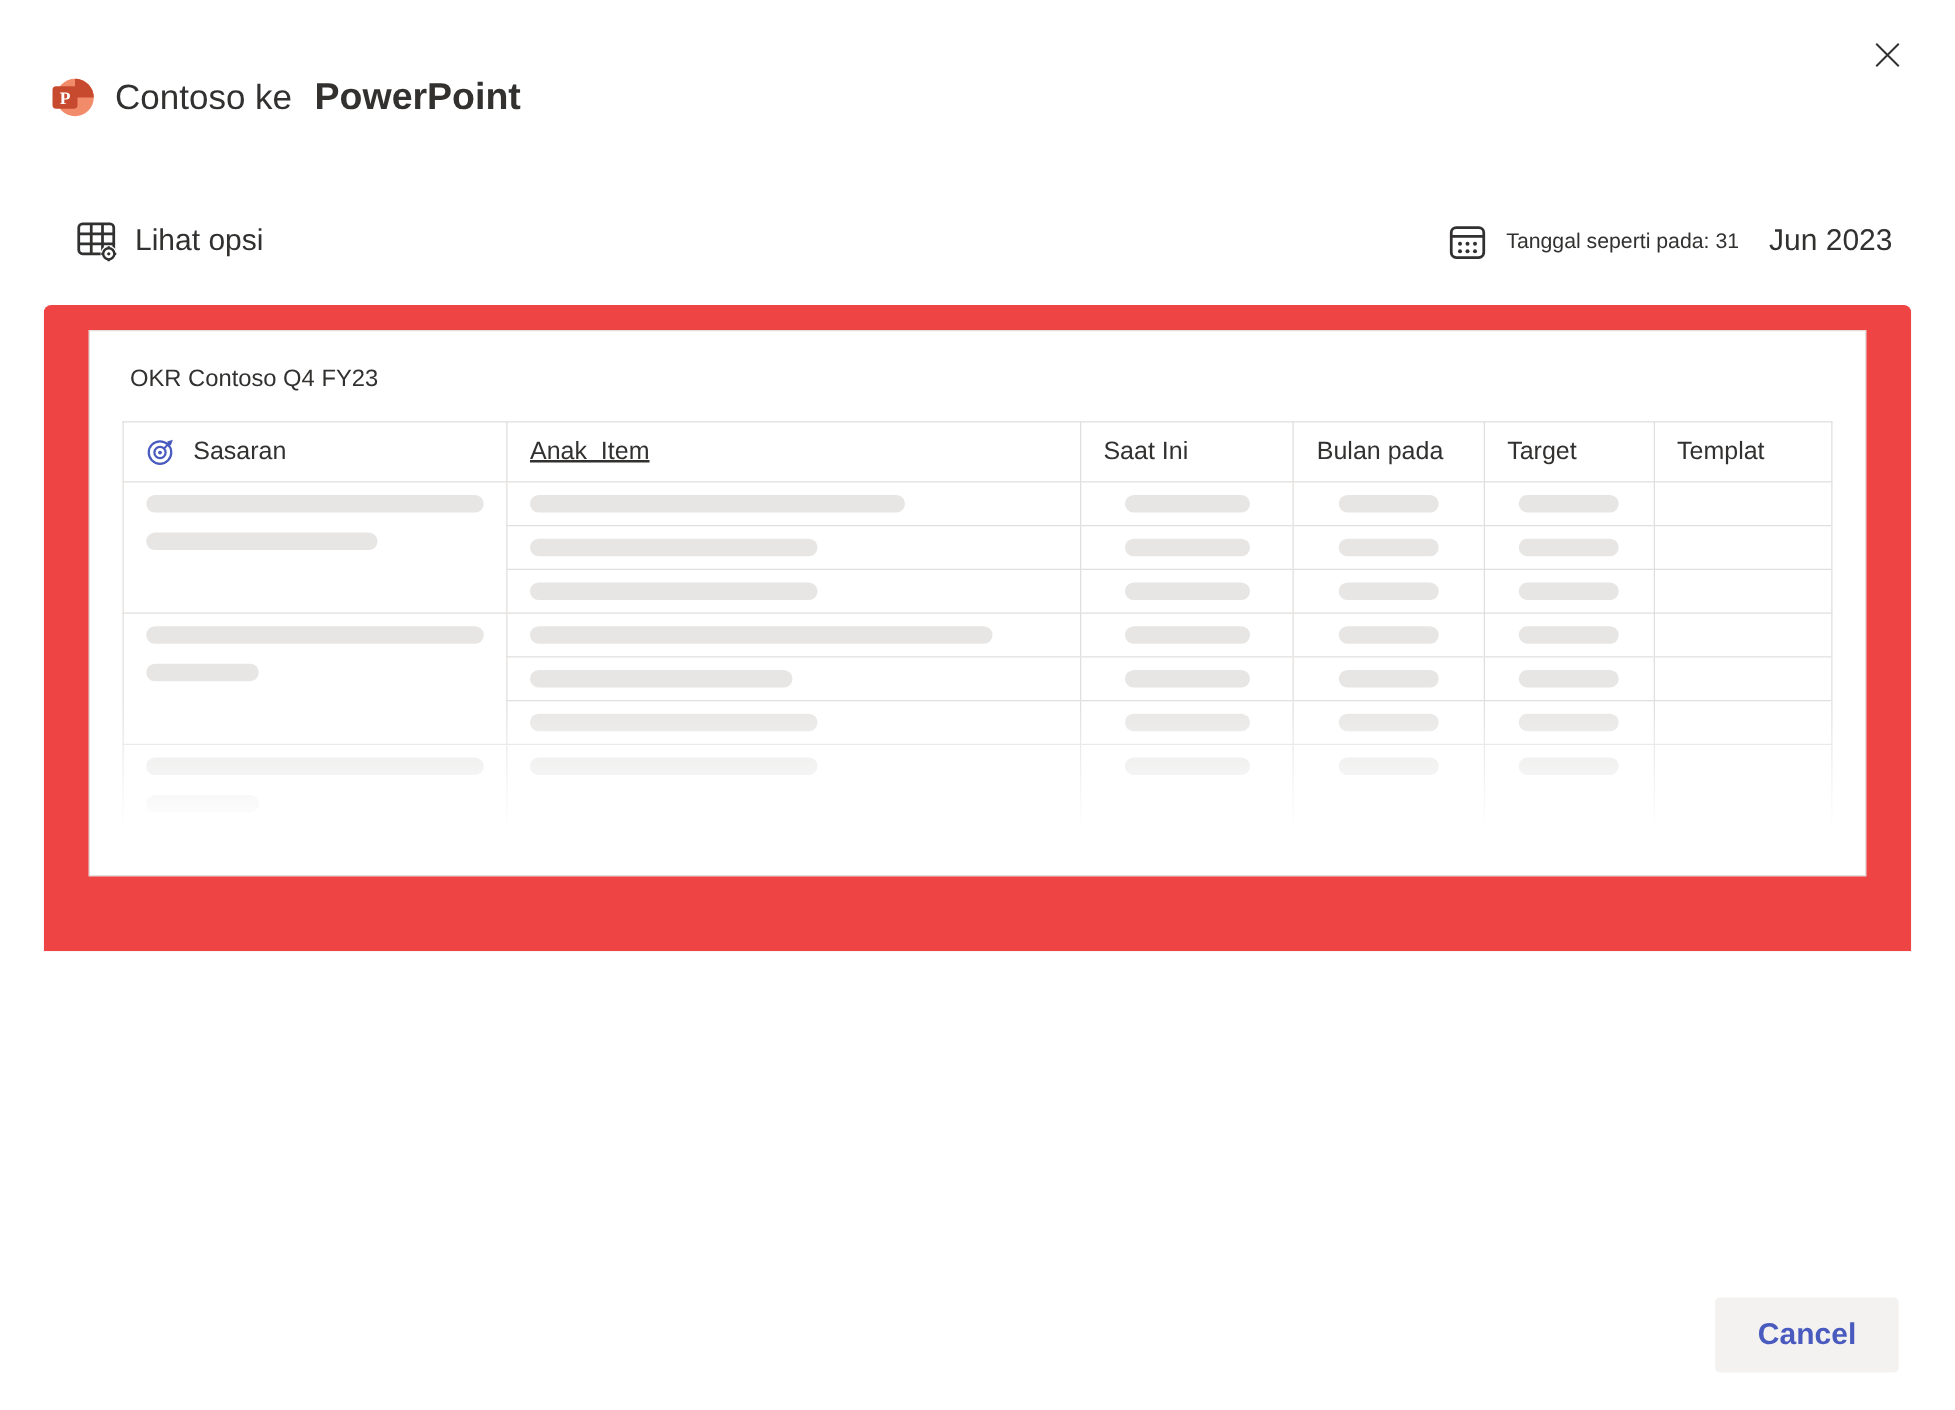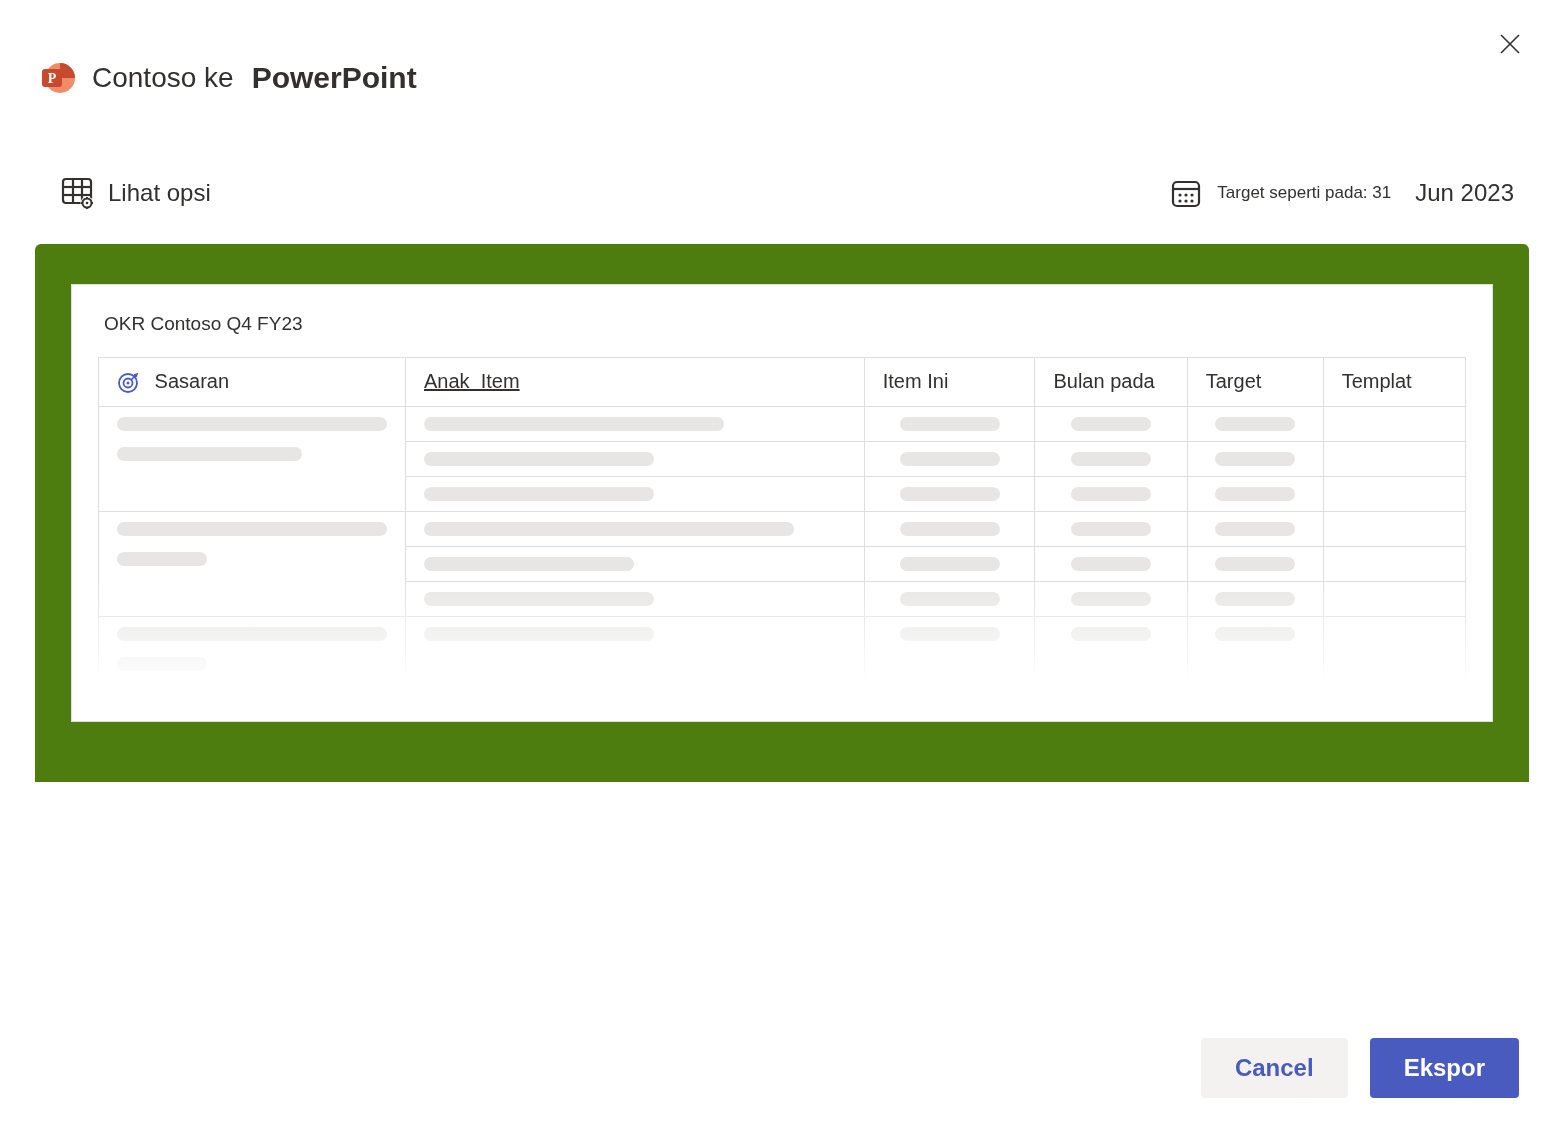--- a/index.html
+++ b/index.html
@@ -92,22 +92,22 @@
       border-radius: 6px 6px 0 0;
       overflow: hidden;
     }
     .preview-header {
       background: #c74a2e;
       color: #ffffff;
       padding: 18px 36px;
       font-size: 23px;
     }
     .preview-body {
-      padding: 40px 36px 60px 36px;
-      background: #4d7c0f;
+      padding: 20px 36px 60px 36px;
+      background: #ef4444;
     }
     .slide-card {
       background: #ffffff;
       border: 1px solid #e1dfdd;
       padding: 28px 26px 40px 26px;
       position: relative;
     }
     .slide-title {
       font-size: 19px;
       color: #323130;
@@ -253,21 +253,21 @@
       <rect x="4" y="6" width="26" height="24" rx="4" fill="none" stroke="#323130" stroke-width="2.2"></rect>
       <line x1="4" y1="13" x2="30" y2="13" stroke="#323130" stroke-width="2.2"></line>
       <circle cx="11" cy="19" r="1.6" fill="#323130"></circle>
       <circle cx="17" cy="19" r="1.6" fill="#323130"></circle>
       <circle cx="23" cy="19" r="1.6" fill="#323130"></circle>
       <circle cx="11" cy="25" r="1.6" fill="#323130"></circle>
       <circle cx="17" cy="25" r="1.6" fill="#323130"></circle>
       <circle cx="23" cy="25" r="1.6" fill="#323130"></circle>
     </svg>
     <span class="date-text">
-      <span>Target seperti pada:</span> <span>31</span>
+      <span>Tanggal seperti pada:</span> <span>31</span>
     </span>
     <span class="date-month">Jun 2023</span>
   </div>
 </div>
 
 <div class="preview-container">
   <div class="preview-body">
     <div class="slide-card">
       <div class="slide-title">OKR Contoso Q4 FY23</div>
 
@@ -277,21 +277,21 @@
             <th class="col-goal">
               <svg class="target-icon" viewBox="0 0 22 22">
                 <circle cx="11" cy="11" r="9" fill="none" stroke="#4a5bbf" stroke-width="1.8"></circle>
                 <circle cx="11" cy="11" r="4.5" fill="none" stroke="#4a5bbf" stroke-width="1.8"></circle>
                 <circle cx="11" cy="11" r="1.5" fill="#4a5bbf"></circle>
                 <path d="M14 8 L20 2 M17 3 L20 2 L19 5" stroke="#4a5bbf" stroke-width="1.6" fill="none"></path>
               </svg>
               <span>Sasaran</span>
             </th>
             <th class="col-child">Anak&nbsp;&nbsp;Item</th>
-            <th class="col-now">Item Ini</th>
+            <th class="col-now">Saat Ini</th>
             <th class="col-last">Bulan pada</th>
             <th class="col-target">Target</th>
             <th class="col-status">Templat</th>
           </tr>
         </thead>
         <tbody>
 
           <tr class="no-bottom">
             <td rowspan="3" style="border-bottom:1px solid #e1dfdd">
               <span class="skel w-lg"></span>
@@ -420,14 +420,13 @@
           </tr>
         </tbody>
       </table>
       <div class="fade-layer"></div>
     </div>
   </div>
 </div>
 
 <div class="footer-actions">
   <button class="btn btn-cancel">Cancel</button>
-  <button class="btn btn-export">Ekspor</button>
 </div>
 
 </body></html>

